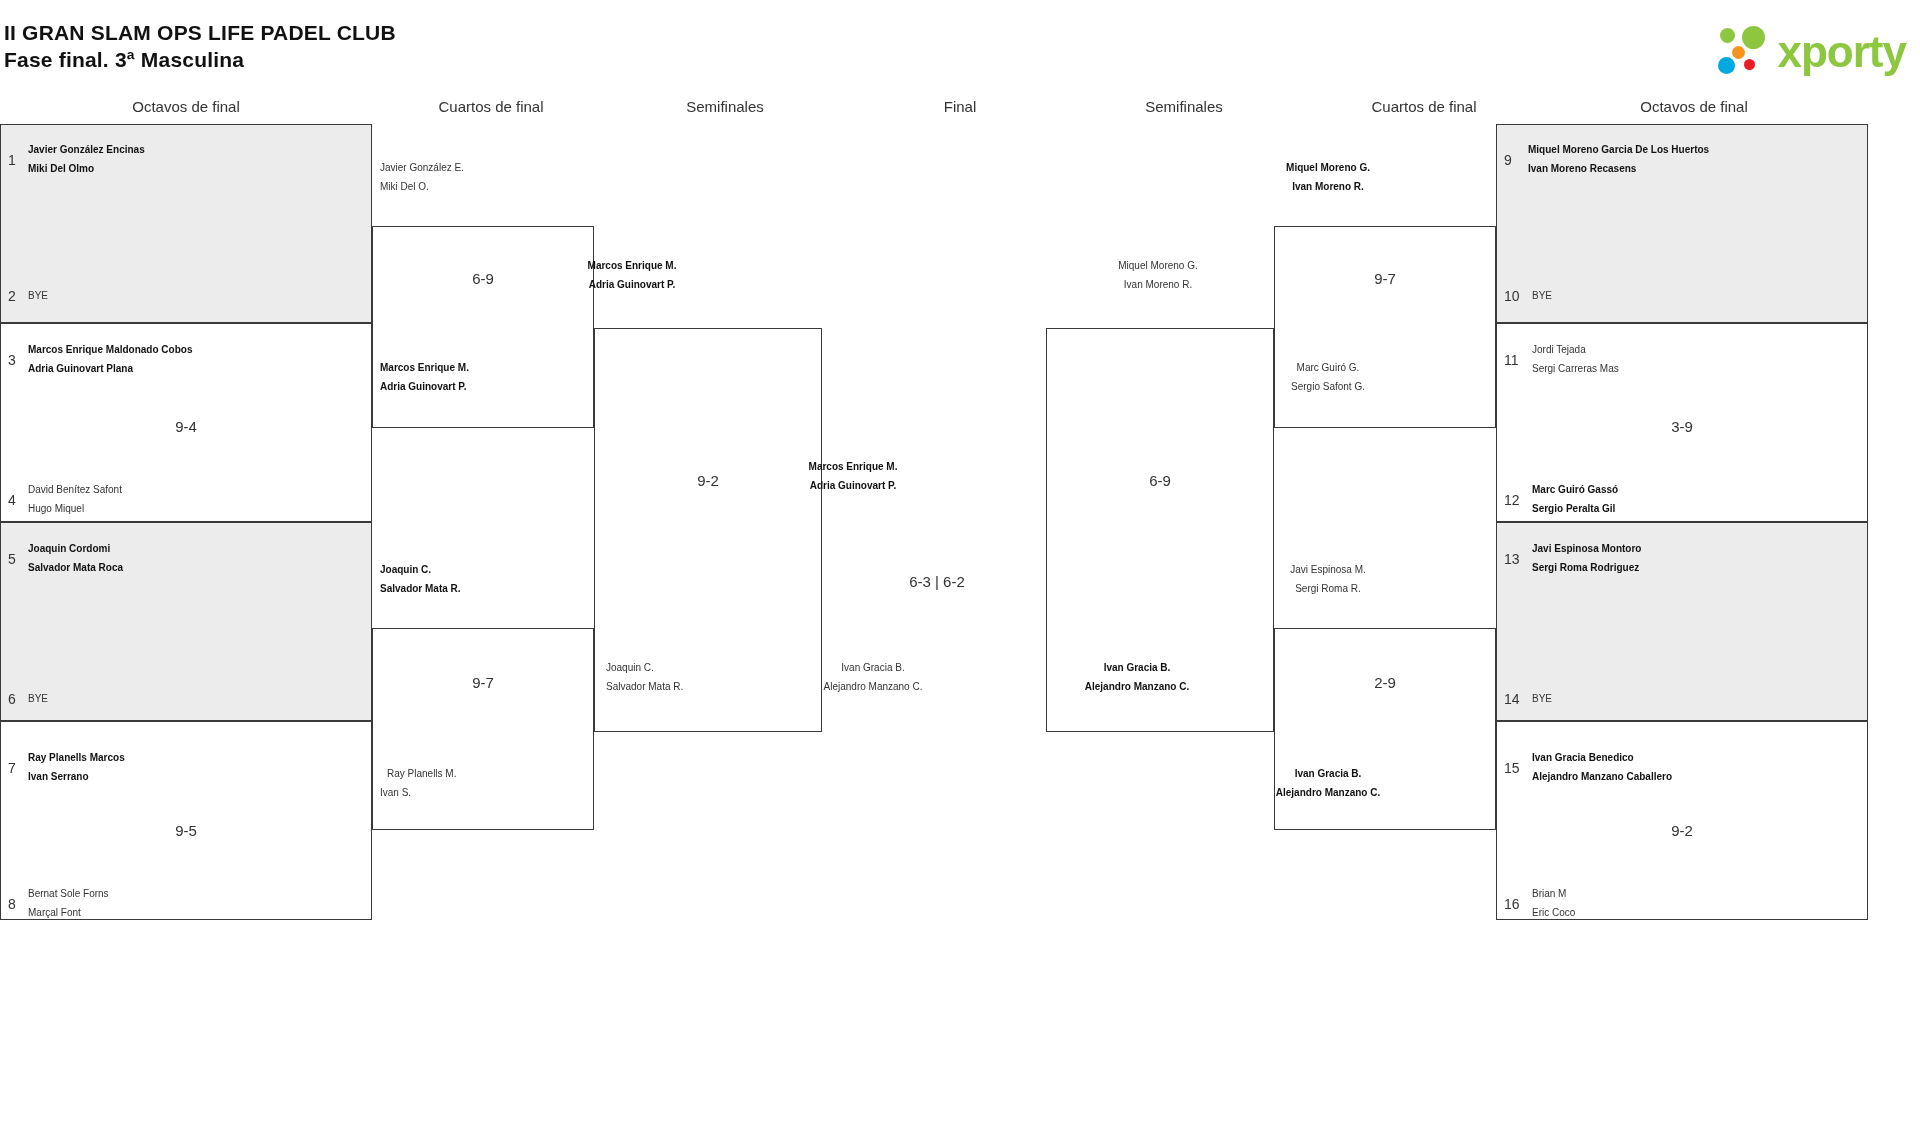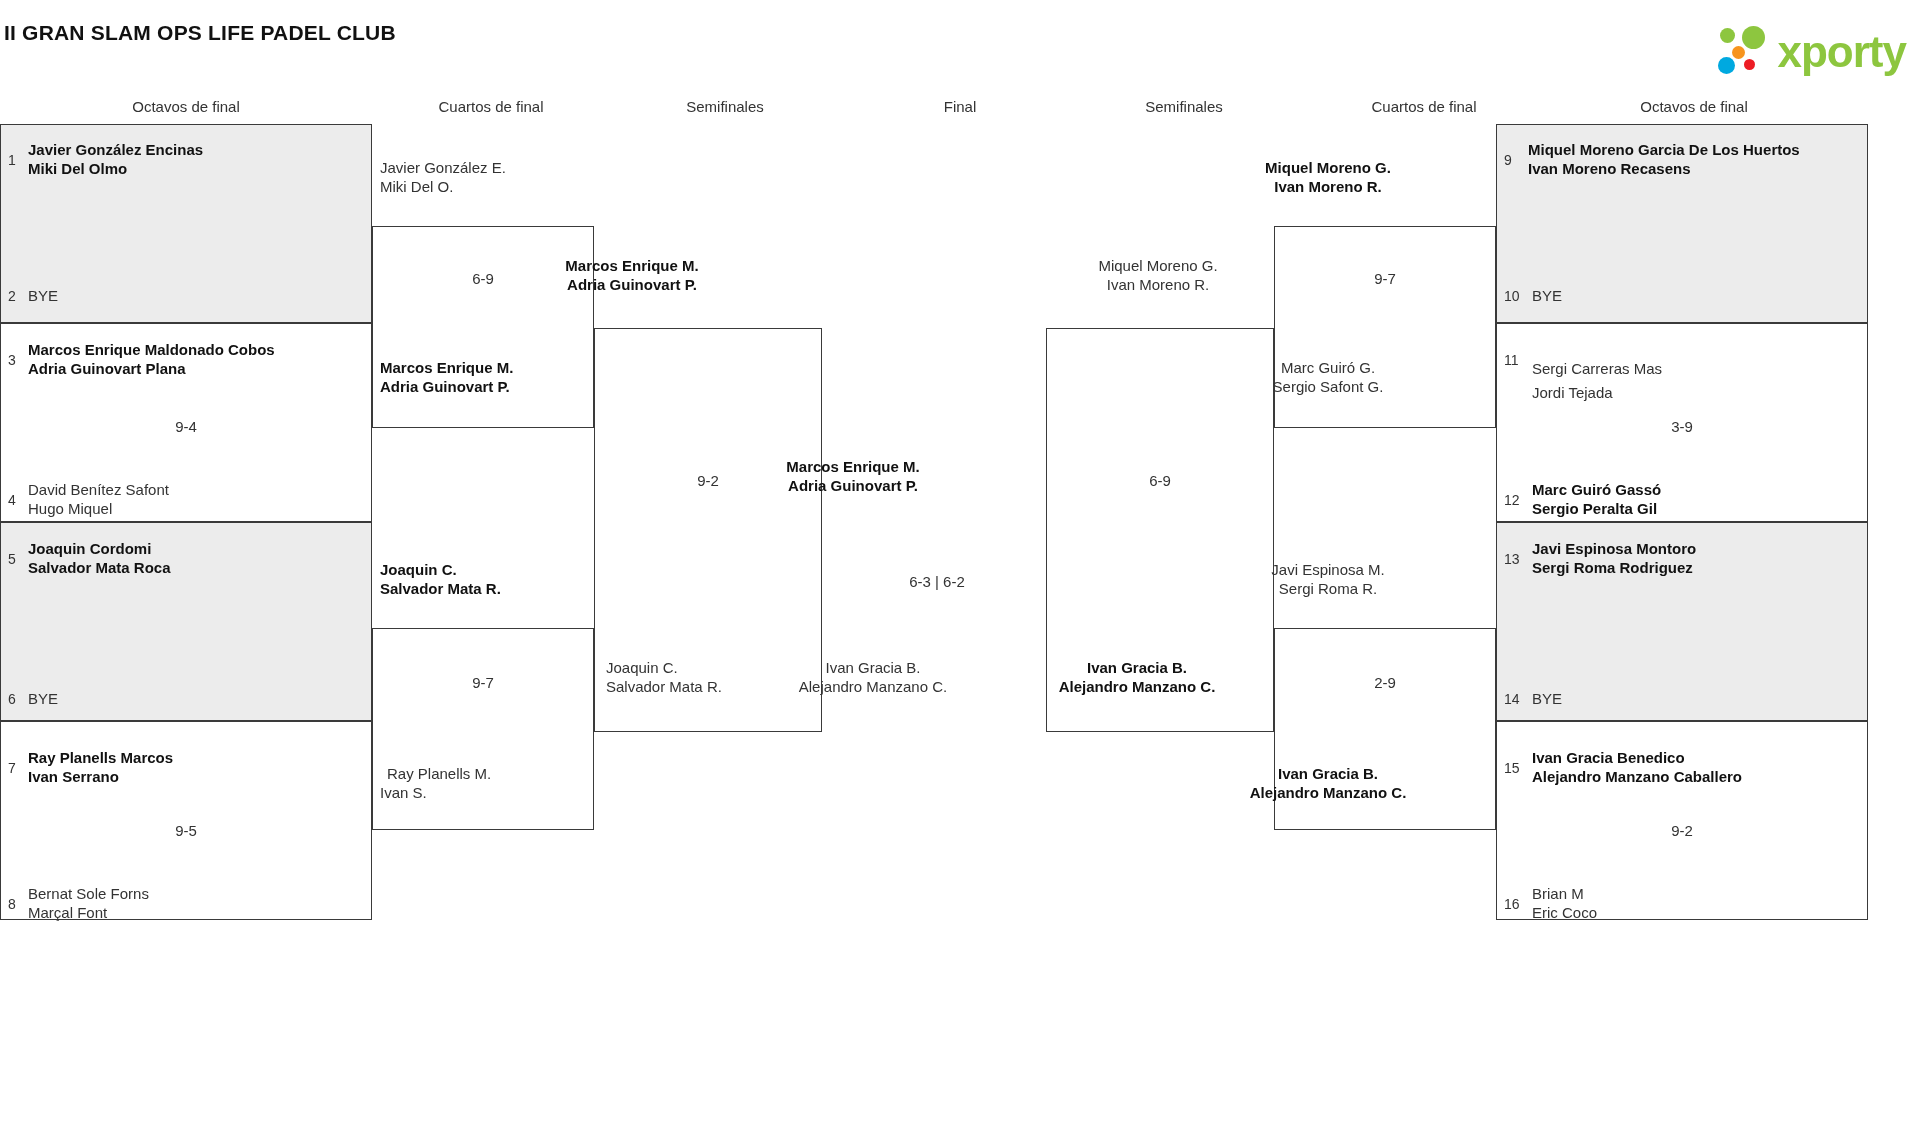--- a/index.html
+++ b/index.html
@@ -96,21 +96,21 @@
   .shaded { background: #ececec; }
   .plain  { background: #ffffff; }
 
   .seed {
     position: absolute;
     font-size: 14px;
     color: #333333;
   }
   .players {
     position: absolute;
-    font-size: 15px;
+    font-size: 10px;
     line-height: 19px;
     white-space: nowrap;
   }
   .players.bold { font-weight: bold; color: #111111; }
   .players.norm { font-weight: normal; color: #333333; }
   .players.right { text-align: center; }
   .score {
     position: absolute;
     font-size: 15px;
     color: #333333;
@@ -119,20 +119,21 @@
   }
 </style>
 </head>
 <body>
 
 <div class="page">
 
   <div class="header">
     <div class="title-block">
       <div class="title-line1">II GRAN SLAM OPS LIFE PADEL CLUB</div>
+      <div class="title-line2">Fase final. 3ª Masculina</div>
     </div>
     <div class="logo">
       <div class="logo-dots">
         <span class="d1"></span>
           <span class="d2"></span>
           <span class="d3"></span>
           <span class="d4"></span>
           <span class="d5"></span>
       </div>
       <div class="logo-text">xporty</div>
@@ -237,21 +238,21 @@
 
   <div class="box shaded" style="left:1496px; top:124px; width:372px; height:199px;"></div>
   <div class="seed" style="left:1504px; top:152px;">9</div>
   <div class="players bold" style="left:1528px; top:140px;">Miquel Moreno Garcia De Los Huertos</div>
   <div class="players bold" style="left:1528px; top:159px;">Ivan Moreno Recasens</div>
   <div class="seed" style="left:1504px; top:288px;">10</div>
   <div class="players norm" style="left:1532px; top:286px;">BYE</div>
 
   <div class="box plain" style="left:1496px; top:323px; width:372px; height:199px;"></div>
   <div class="seed" style="left:1504px; top:352px;">11</div>
-  <div class="players norm" style="left:1532px; top:340px;margin-top:43px;">Jordi Tejada</div>
+  <div class="players norm" style="left:1532px; top:340px;">Jordi Tejada</div>
   <div class="players norm" style="left:1532px; top:359px;">Sergi Carreras Mas</div>
   <div class="score" style="left:1496px; top:418px; width:372px;">3-9</div>
   <div class="seed" style="left:1504px; top:492px;">12</div>
   <div class="players bold" style="left:1532px; top:480px;">Marc Guiró Gassó</div>
   <div class="players bold" style="left:1532px; top:499px;">Sergio Peralta Gil</div>
 
   <div class="box shaded" style="left:1496px; top:522px; width:372px; height:199px;"></div>
   <div class="seed" style="left:1504px; top:551px;">13</div>
   <div class="players bold" style="left:1532px; top:539px;">Javi Espinosa Montoro</div>
   <div class="players bold" style="left:1532px; top:558px;">Sergi Roma Rodriguez</div>

